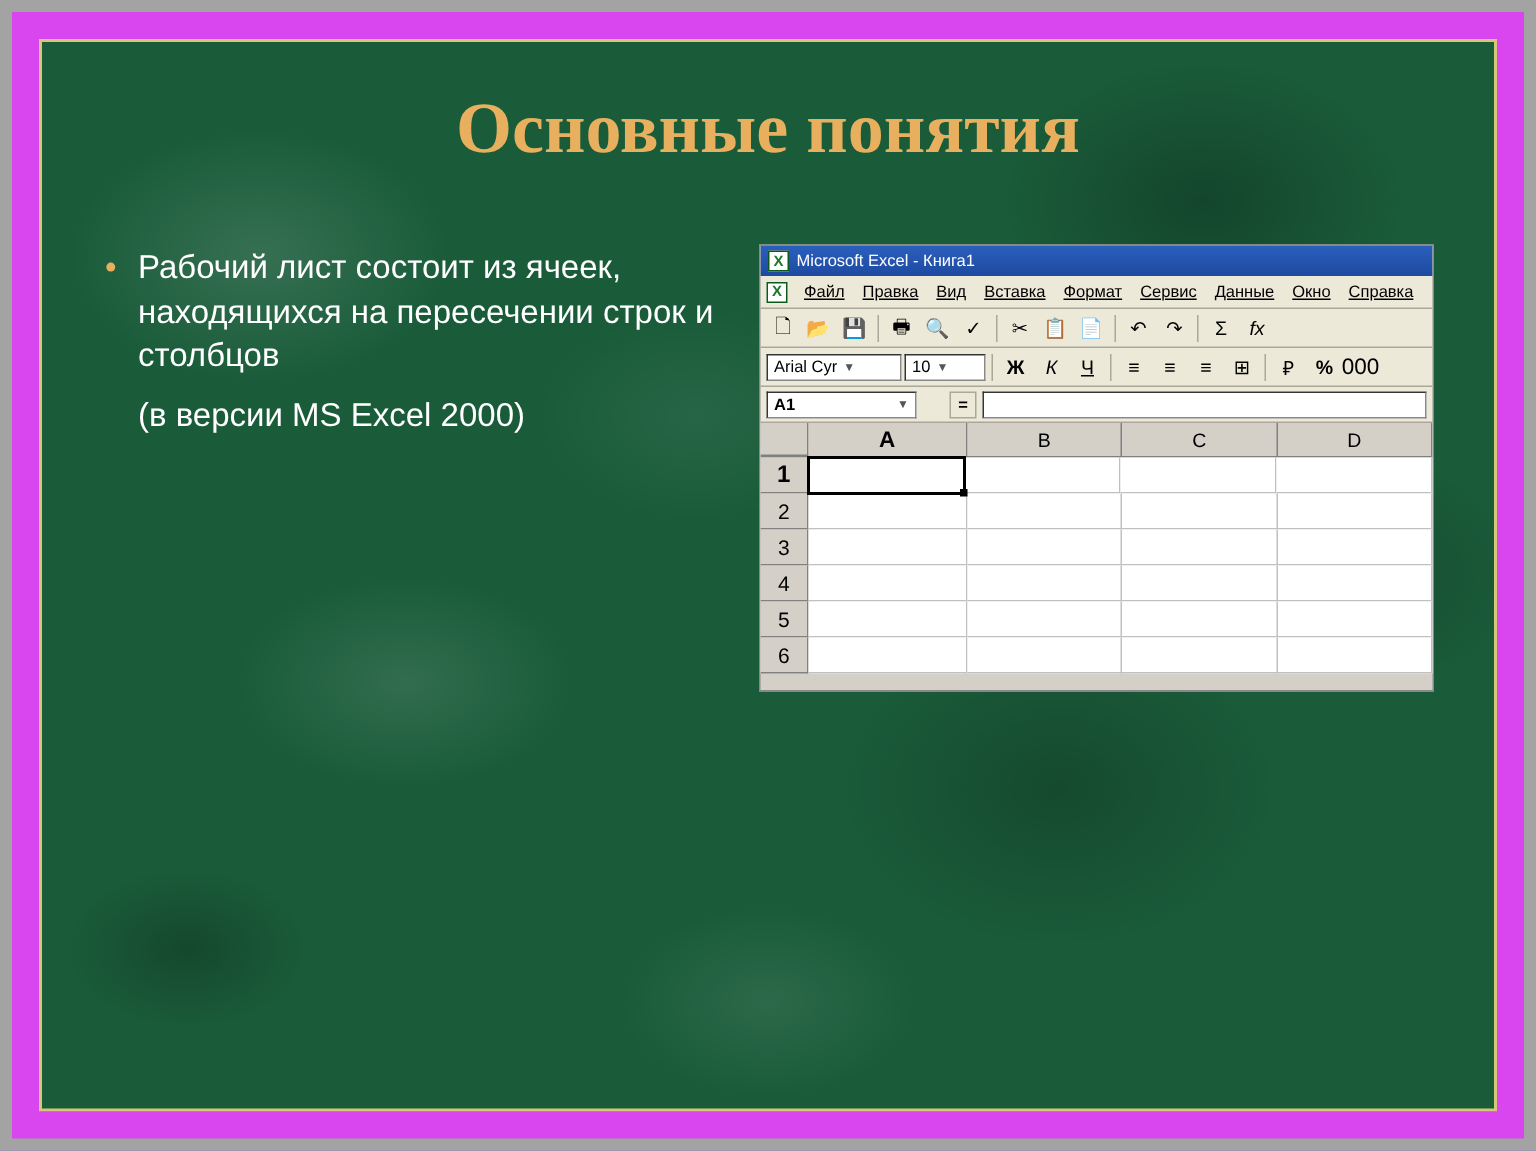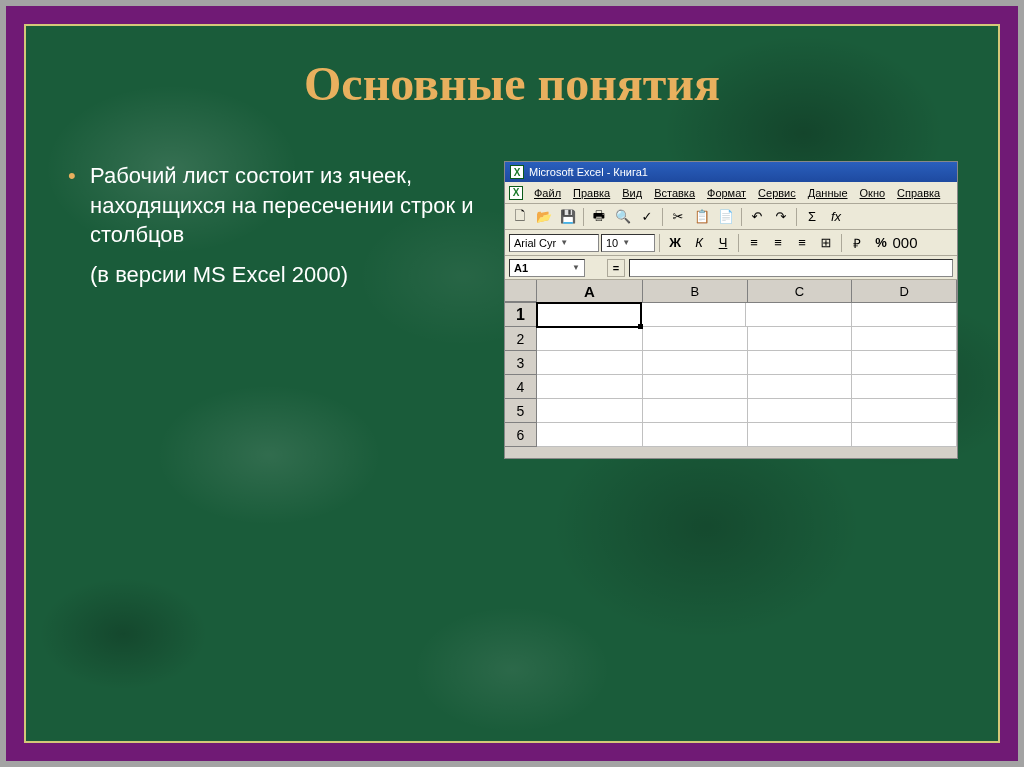--- a/index.html
+++ b/index.html
@@ -6,22 +6,22 @@
   body {
     margin: 0;
     width: 1024px;
     height: 767px;
     font-family: Arial, sans-serif;
     overflow: hidden;
   }
   .outer-frame {
     width: 1024px;
     height: 767px;
-    border: 6px solid #a3a3a3;
-    background: #701a75;
+    border: 8px solid #a3a3a3;
+    background: #d946ef;
     padding: 18px;
   }
   .inner-frame {
     width: 100%;
     height: 100%;
     border: 2px solid #d4c878;
     background-color: #1a5c3a;
     background-image:
       radial-gradient(ellipse 180px 120px at 15% 20%, rgba(255,255,255,0.12), transparent 70%),
       radial-gradient(ellipse 200px 140px at 80% 15%, rgba(0,0,0,0.25), transparent 70%),
@@ -142,21 +142,21 @@
   .formula-bar {
     background: #ece9d8;
     padding: 2px 4px;
     display: flex;
     align-items: center;
     gap: 4px;
     border-bottom: 1px solid #aca899;
     height: 24px;
   }
   .namebox {
-    width: 76px; height: 18px;
+    width: 100px; height: 18px;
     background: #fff;
     border: 1px inset #888;
     display: flex;
     align-items: center;
     padding: 0 4px;
     font-weight: bold;
     justify-content: space-between;
   }
   .namebox .dd { font-size: 8px; color: #555; }
   .eq-btn {

